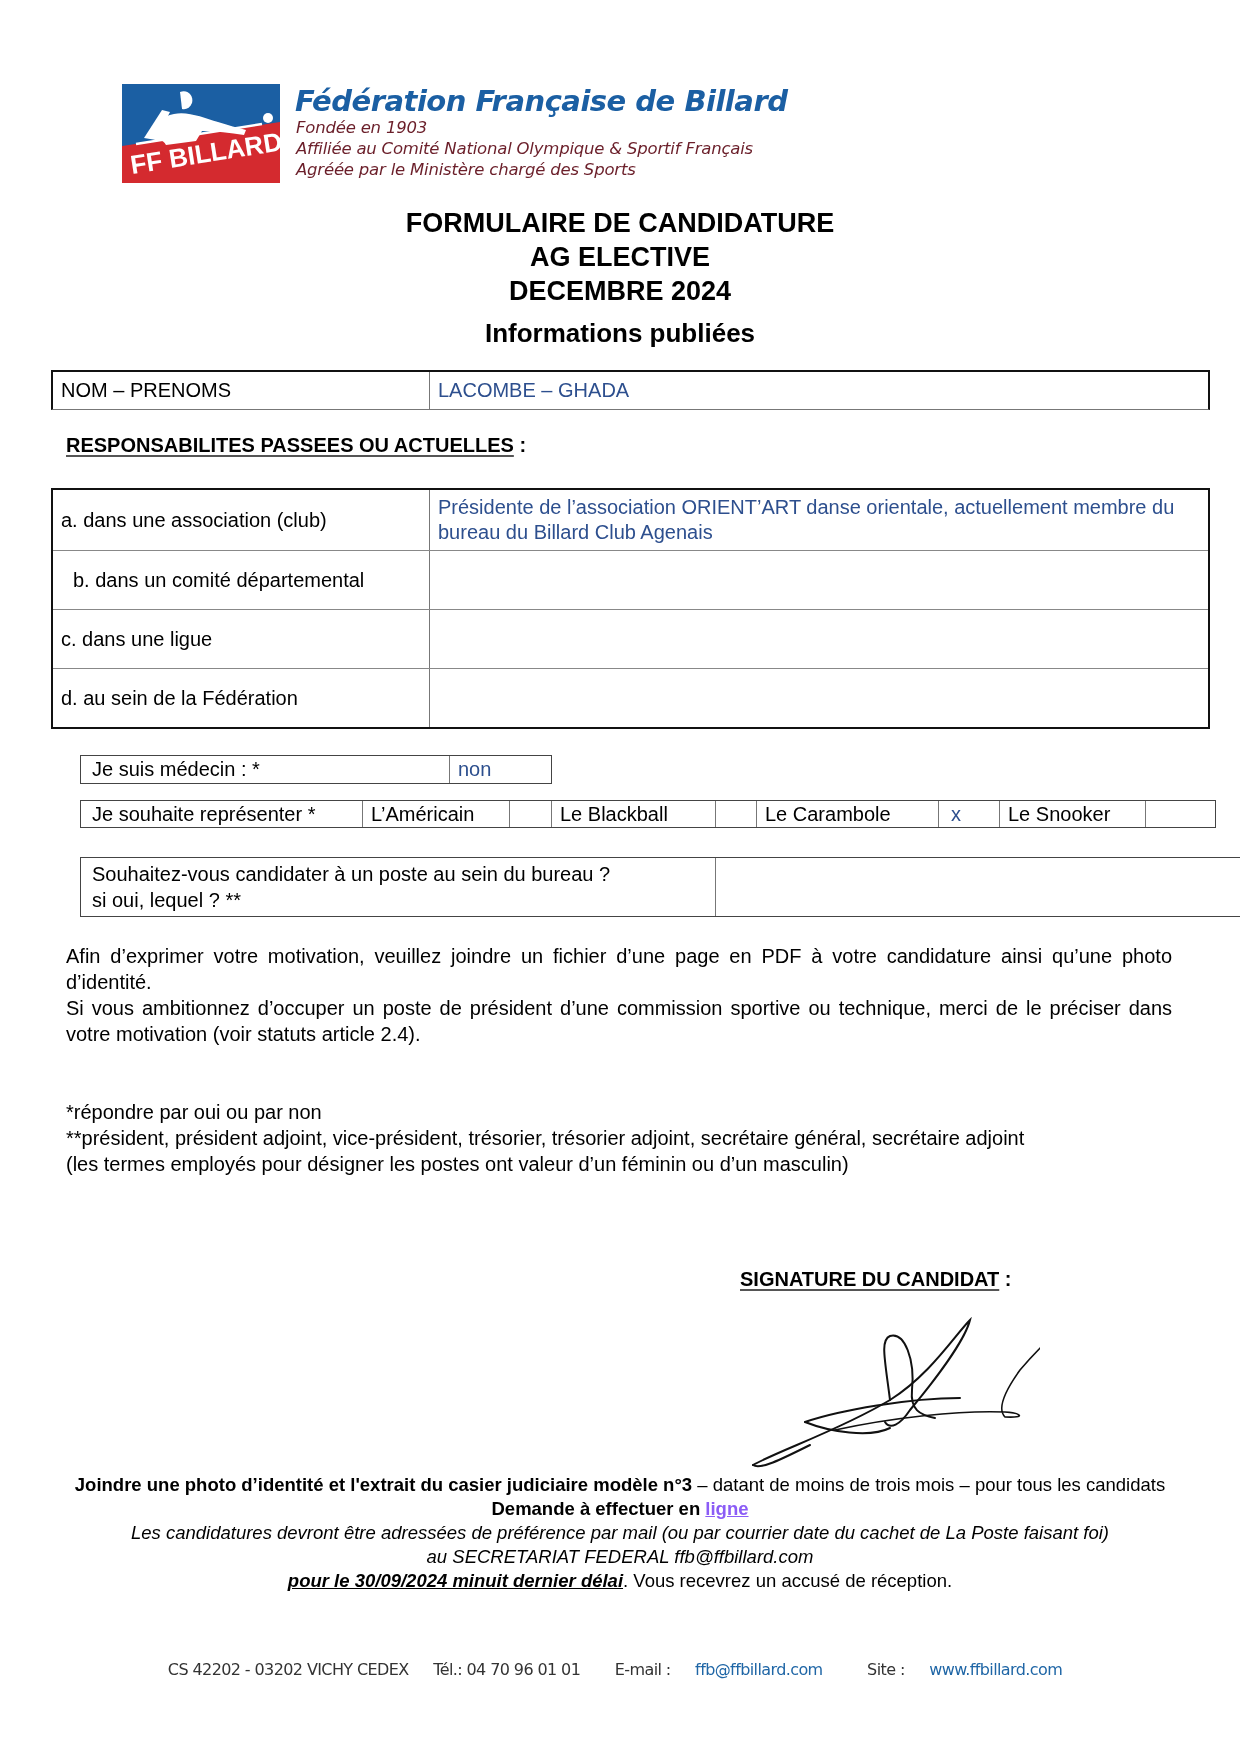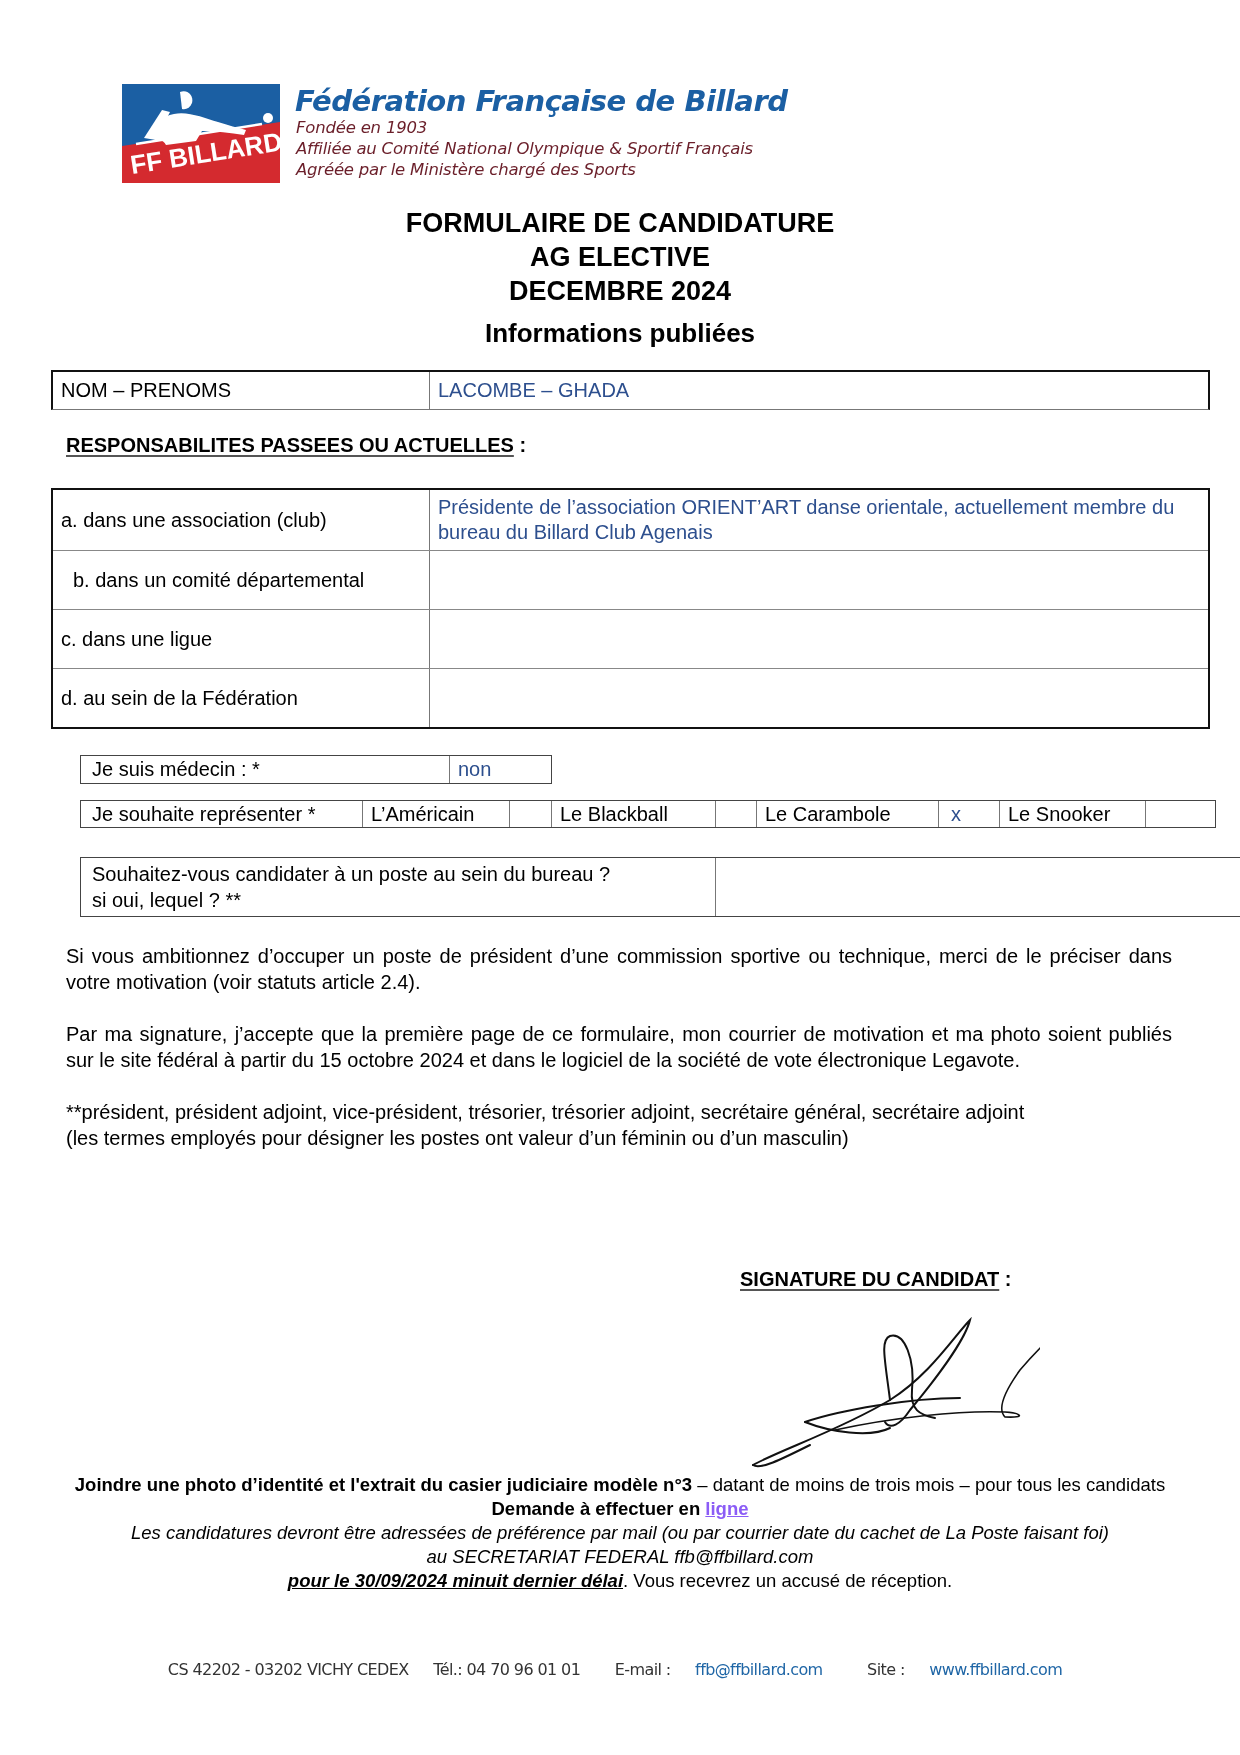--- a/index.html
+++ b/index.html
@@ -138,24 +138,25 @@
 <div class="abs box" style="left:54px; top:857px; width:1230px; height:60px; border-color:#444;">
   <div class="abs" style="left:11px; top:3px; font-size:20px; line-height:26px; white-space:nowrap;">
     <div>Souhaitez-vous candidater à un poste au sein du bureau ?</div>
     <div>si oui, lequel ? **</div>
   </div>
   <div class="vline" style="left:634px;"></div>
   <div class="cell blue" style="left:635px; right:0;"></div>
 </div>
 
 <div class="abs para" style="top:943px;">
+  <p>Afin d’exprimer votre motivation, veuillez joindre un fichier d’une page en PDF à votre candidature ainsi qu’une photo d’identité.</p>
   <p>Si vous ambitionnez d’occuper un poste de président d’une commission sportive ou technique, merci de le préciser dans votre motivation (voir statuts article 2.4).</p>
   <div class="gap"></div>
-  <p>Par ma signature, j’accepte que la première page de ce formulaire, mon courrier de motivation et ma photo soient publiés sur le site fédéral à partir du 15 octobre 2024 et dans le logiciel de la société de vote électronique Legavote.</p>
   <div class="gap"></div>
+  <p style="text-align:left;">*répondre par oui ou par non</p>
   <p style="text-align:left; white-space:nowrap;">**président, président adjoint, vice-président, trésorier, trésorier adjoint, secrétaire général, secrétaire adjoint</p>
   <p style="text-align:left;">(les termes employés pour désigner les postes ont valeur d’un féminin ou d’un masculin)</p>
 </div>
 
 <div class="abs sig-label"><u>SIGNATURE DU CANDIDAT</u><span> :</span></div>
 
 <svg class="abs" style="left:740px; top:1300px;" width="300" height="170" viewBox="0 0 300 170">
   <g fill="none" stroke="#111" stroke-width="2" stroke-linecap="round">
     <path d="M13,165 C40,150 100,130 150,100 C190,75 215,35 230,20 C225,40 195,80 170,110 C160,125 150,130 145,122"></path>
     <path d="M150,100 C145,60 140,40 150,36 C165,32 175,60 172,90 C170,110 180,115 195,118"></path>

